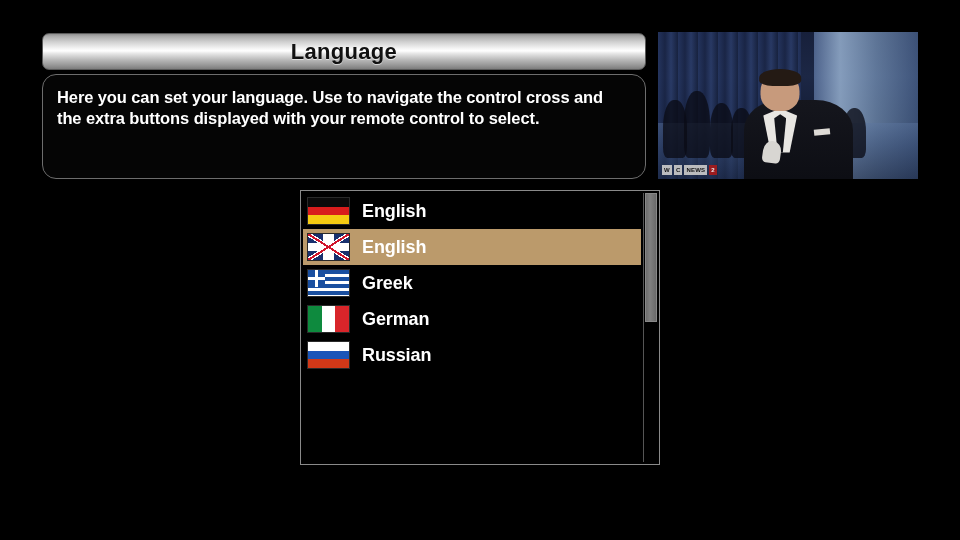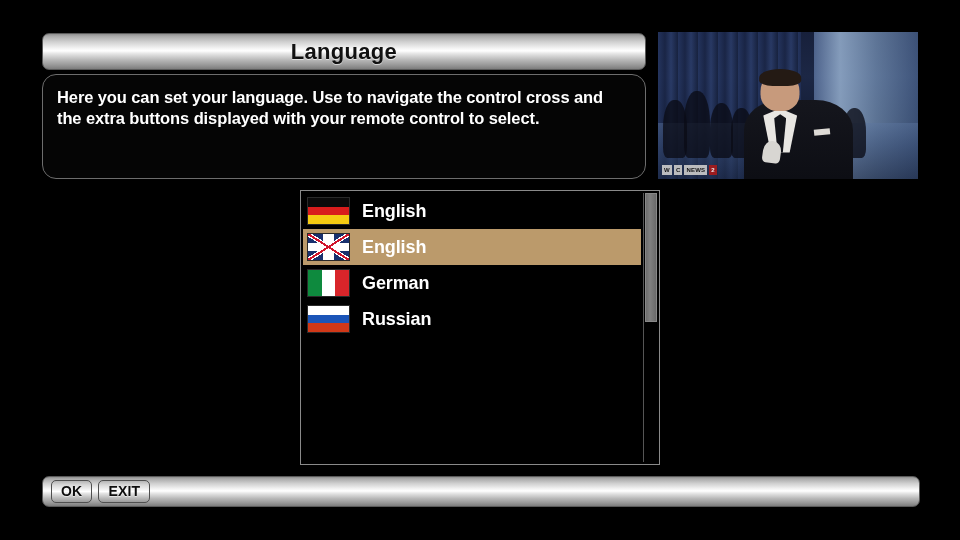--- a/index.html
+++ b/index.html
@@ -423,37 +423,37 @@
         <span class="flag flag-de"></span>
         <span class="lang-label">English</span>
       </div>
 
       <div class="lang-row selected">
         <span class="flag flag-gb"></span>
         <span class="lang-label">English</span>
       </div>
 
 
+      <div class="lang-row">
+        <span class="flag flag-gr"></span>
+        <span class="lang-label">Greek</span>
+      </div>
 
       <div class="lang-row">
         <span class="flag flag-it"></span>
         <span class="lang-label">German</span>
       </div>
 
 
       <div class="lang-row">
         <span class="flag flag-ru"></span>
         <span class="lang-label">Russian</span>
       </div>
 
     </div>
 
     <div id="scroll-track">
       <div id="scroll-thumb" style="height: 48%;"></div>
     </div>
   </div>
 
-  <div id="bottom-bar" class="metal">
-    <button class="soft-btn">OK</button>
-    <button class="soft-btn">EXIT</button>
-  </div>
 
 </div>
 
 </body></html>

